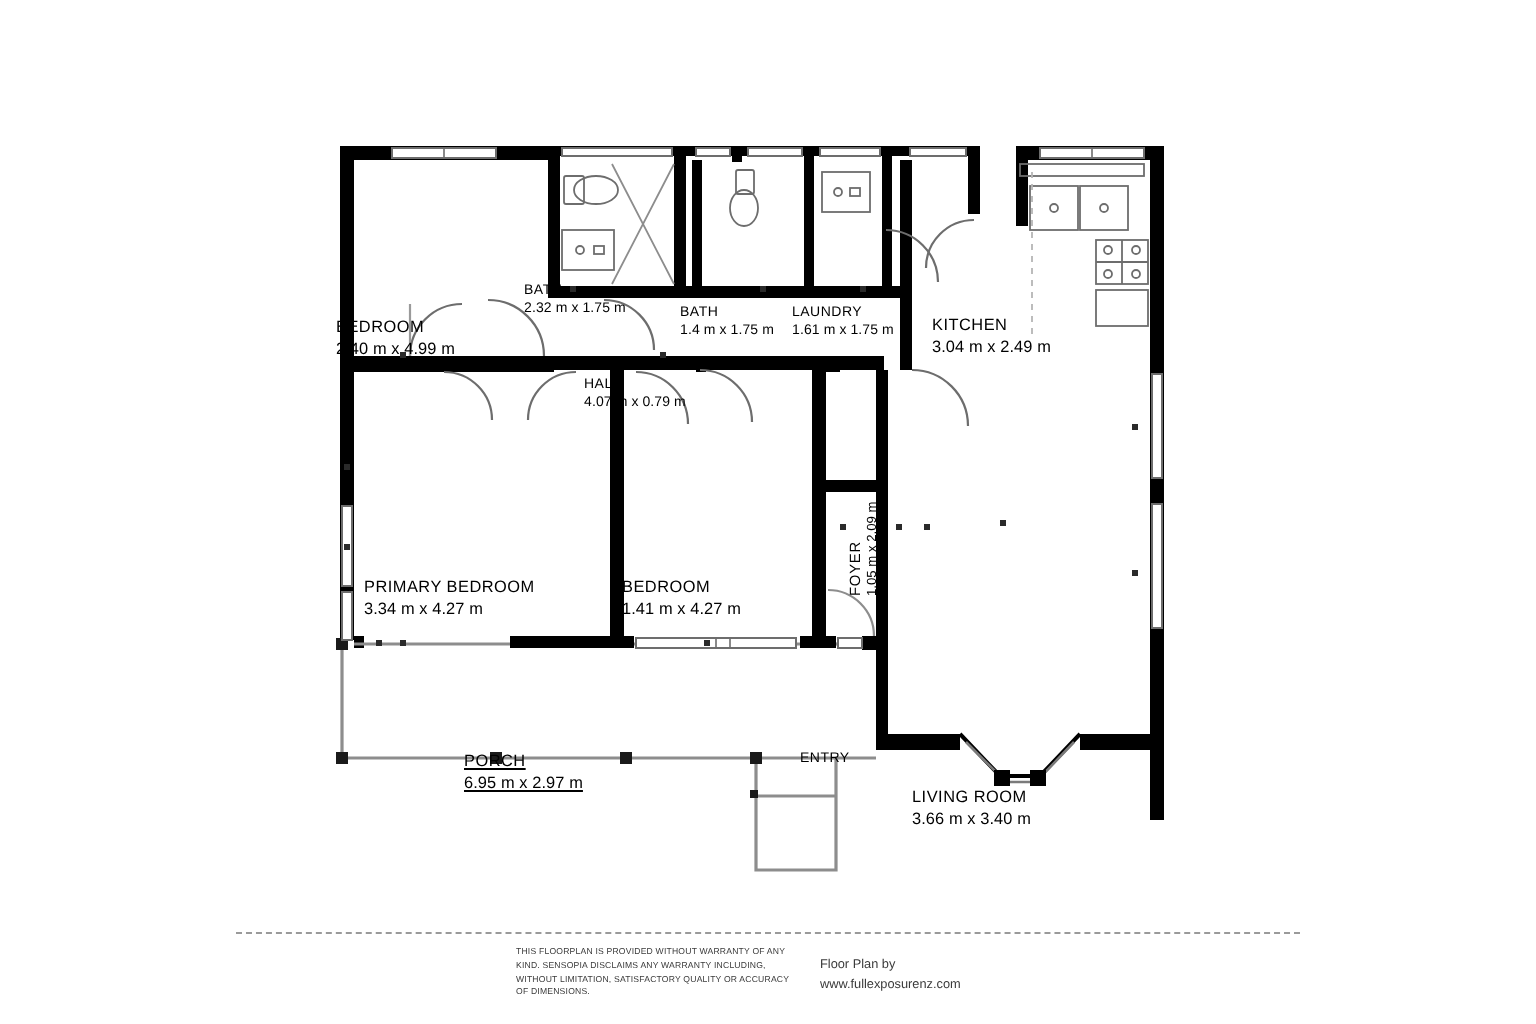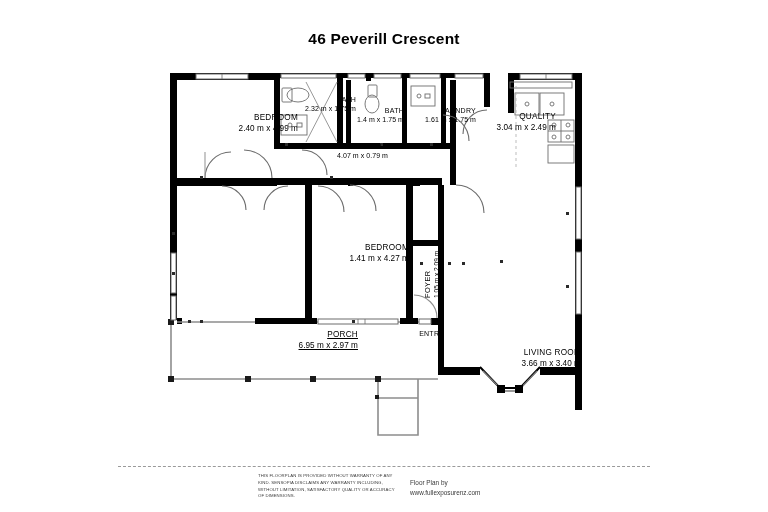--- a/index.html
+++ b/index.html
@@ -17,25 +17,26 @@
     text-align:center;
     font-size:15.5px;font-weight:bold;color:#000;
     letter-spacing:0.2px;
   }
 
   .plan{position:absolute;left:0;top:0;width:768px;height:512px;}
 
   
   .rl{
     position:absolute;
-    text-align:right;
+    text-align:left;
     color:#000;
     line-height:1.28;
     white-space:nowrap;
     font-size:8.2px;
+    margin-top:46px;
   }
   .rl .nm{letter-spacing:0.25px;}
   .rl .dm{letter-spacing:0.05px;}
 
   .rl.sm{font-size:7.0px;}
 
   
   .rot{
     position:absolute;
     transform-origin:0 0;
@@ -56,21 +57,20 @@
   .credit{
     position:absolute;left:410px;top:478px;width:180px;
     font-size:6.4px;line-height:1.5;color:#3a3a3a;
   }
 </style>
 </head>
 <body>
 
 <div id="page">
 
-  <div class="title">46 Peverill Crescent</div>
 
   <svg class="plan" viewBox="0 0 768 512" xmlns="http://www.w3.org/2000/svg">
 
     <g fill="#000000" stroke="none">
 
       <rect x="170" y="73" width="104" height="7"></rect>
       <rect x="274" y="73" width="6" height="7"></rect>
       <rect x="280" y="73" width="58" height="5"></rect>
       <rect x="337" y="73" width="6" height="7"></rect>
       <rect x="343" y="73" width="28" height="5"></rect>
@@ -294,30 +294,34 @@
     <div class="nm">BATH</div>
     <div class="dm">1.4 m x 1.75 m</div>
   </div>
 
   <div class="rl sm" style="left:396px;top:107px;width:80px;">
     <div class="nm">LAUNDRY</div>
     <div class="dm">1.61 m x 1.75 m</div>
   </div>
 
   <div class="rl" style="left:466px;top:112px;width:90px;">
-    <div class="nm">QUALITY</div>
+    <div class="nm">KITCHEN</div>
     <div class="dm">3.04 m x 2.49 m</div>
   </div>
 
   <div class="rl sm" style="left:292px;top:143px;width:96px;">
     <div class="nm">HALL</div>
     <div class="dm">4.07 m x 0.79 m</div>
   </div>
 
 
+  <div class="rl" style="left:182px;top:243px;width:124px;">
+    <div class="nm">PRIMARY BEDROOM</div>
+    <div class="dm">3.34 m x 4.27 m</div>
+  </div>
 
   <div class="rl" style="left:311px;top:243px;width:98px;">
     <div class="nm">BEDROOM</div>
     <div class="dm">1.41 m x 4.27 m</div>
   </div>
 
   <div class="rot" style="left:423px;top:298px;transform:rotate(-90deg);font-size:7.4px;letter-spacing:0.4px;">
     <span>FOYER</span>
   </div>
   <div class="rot" style="left:433px;top:298px;transform:rotate(-90deg);font-size:6.6px;">

